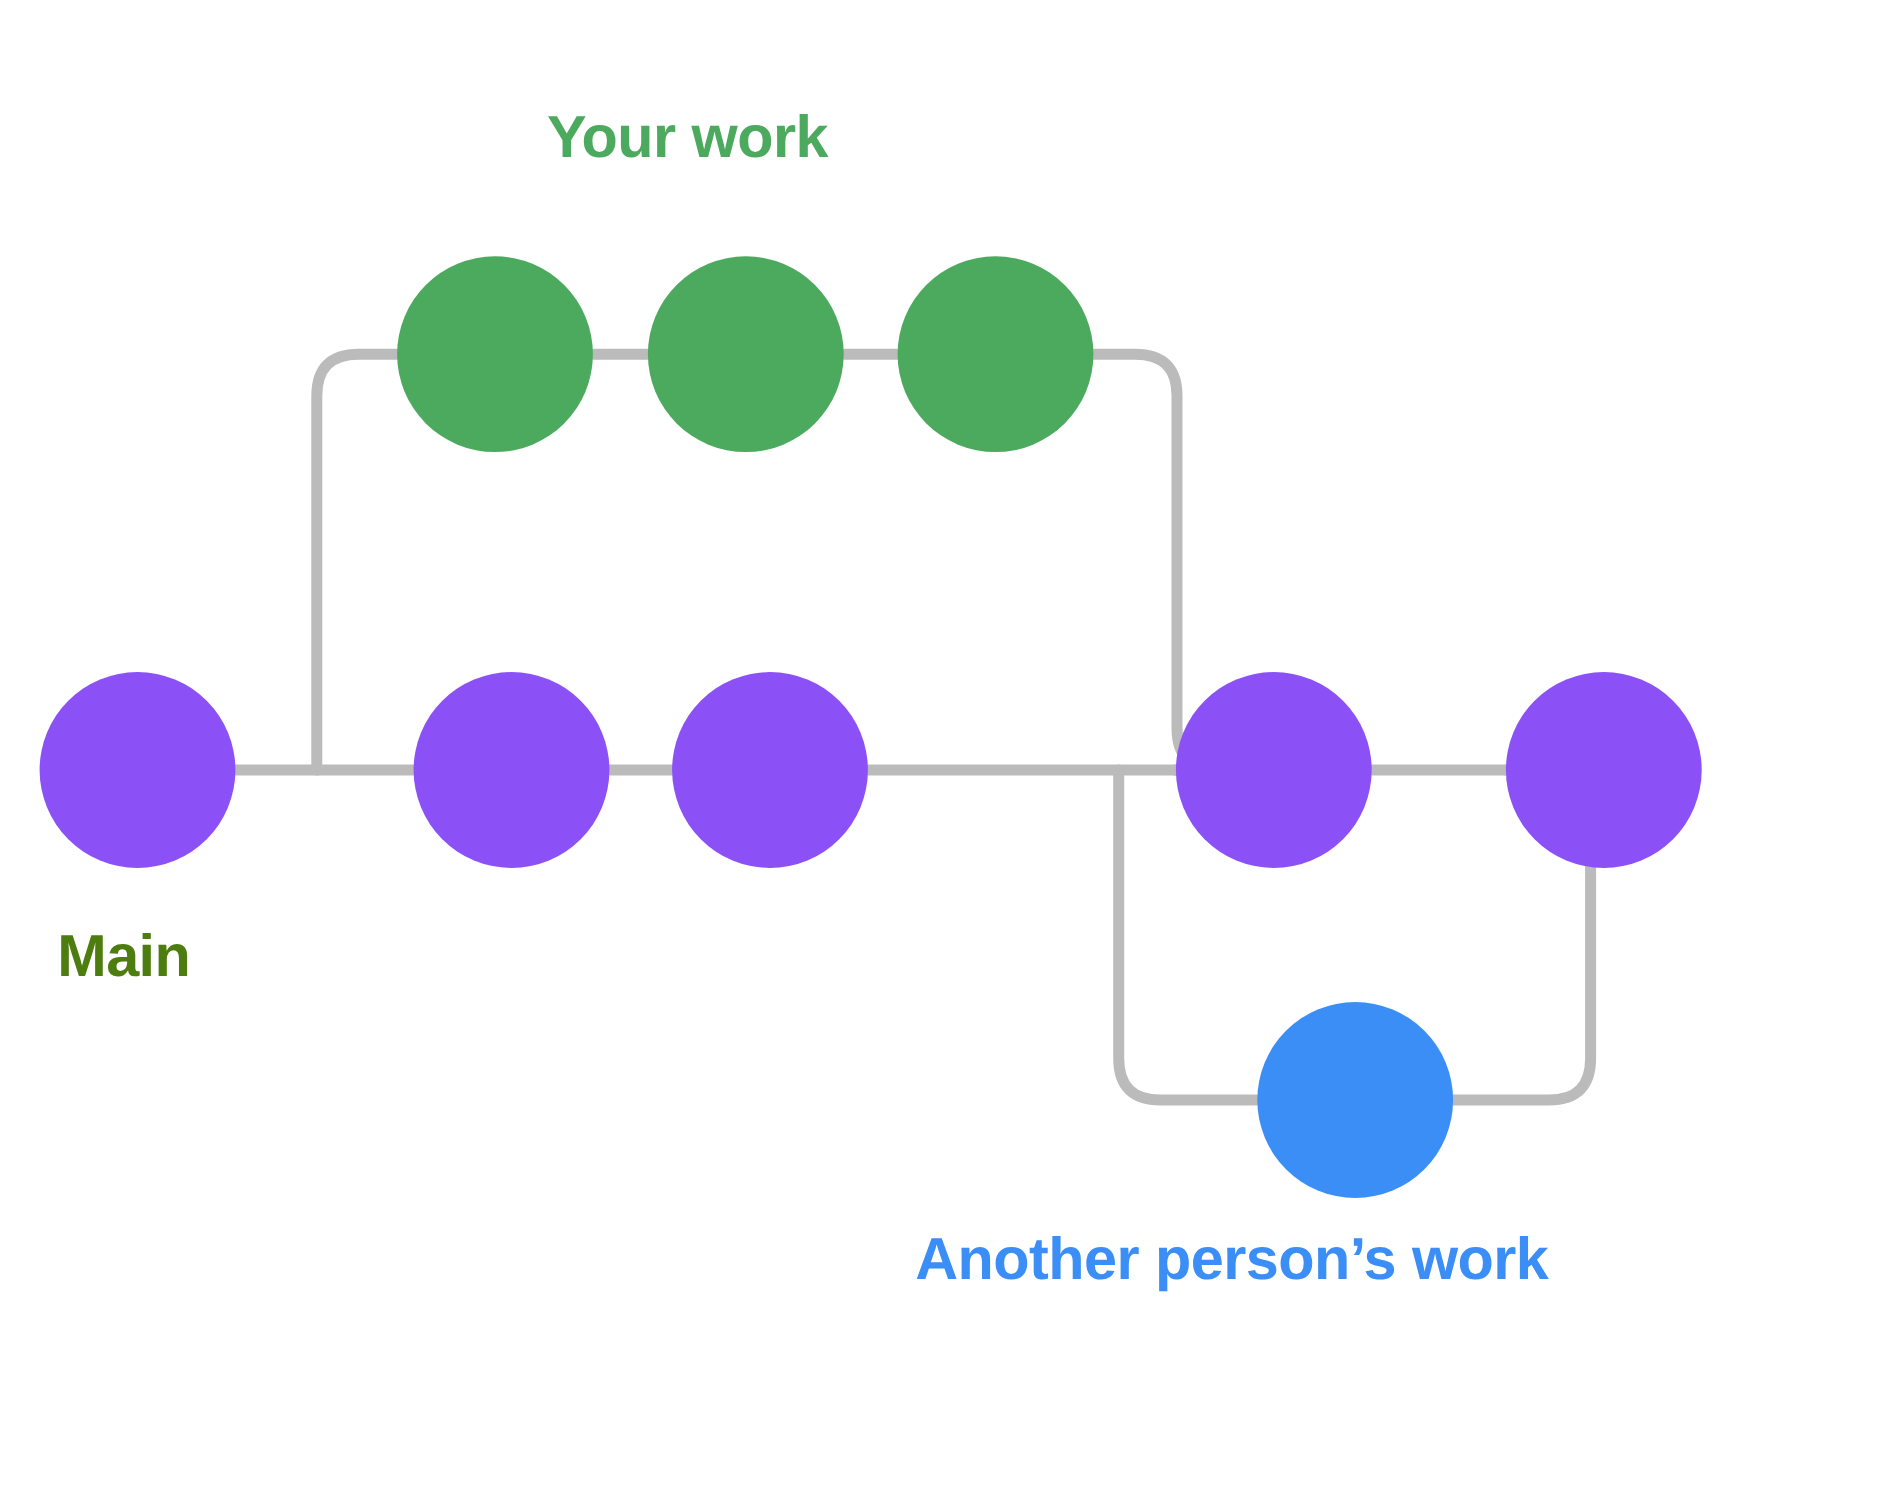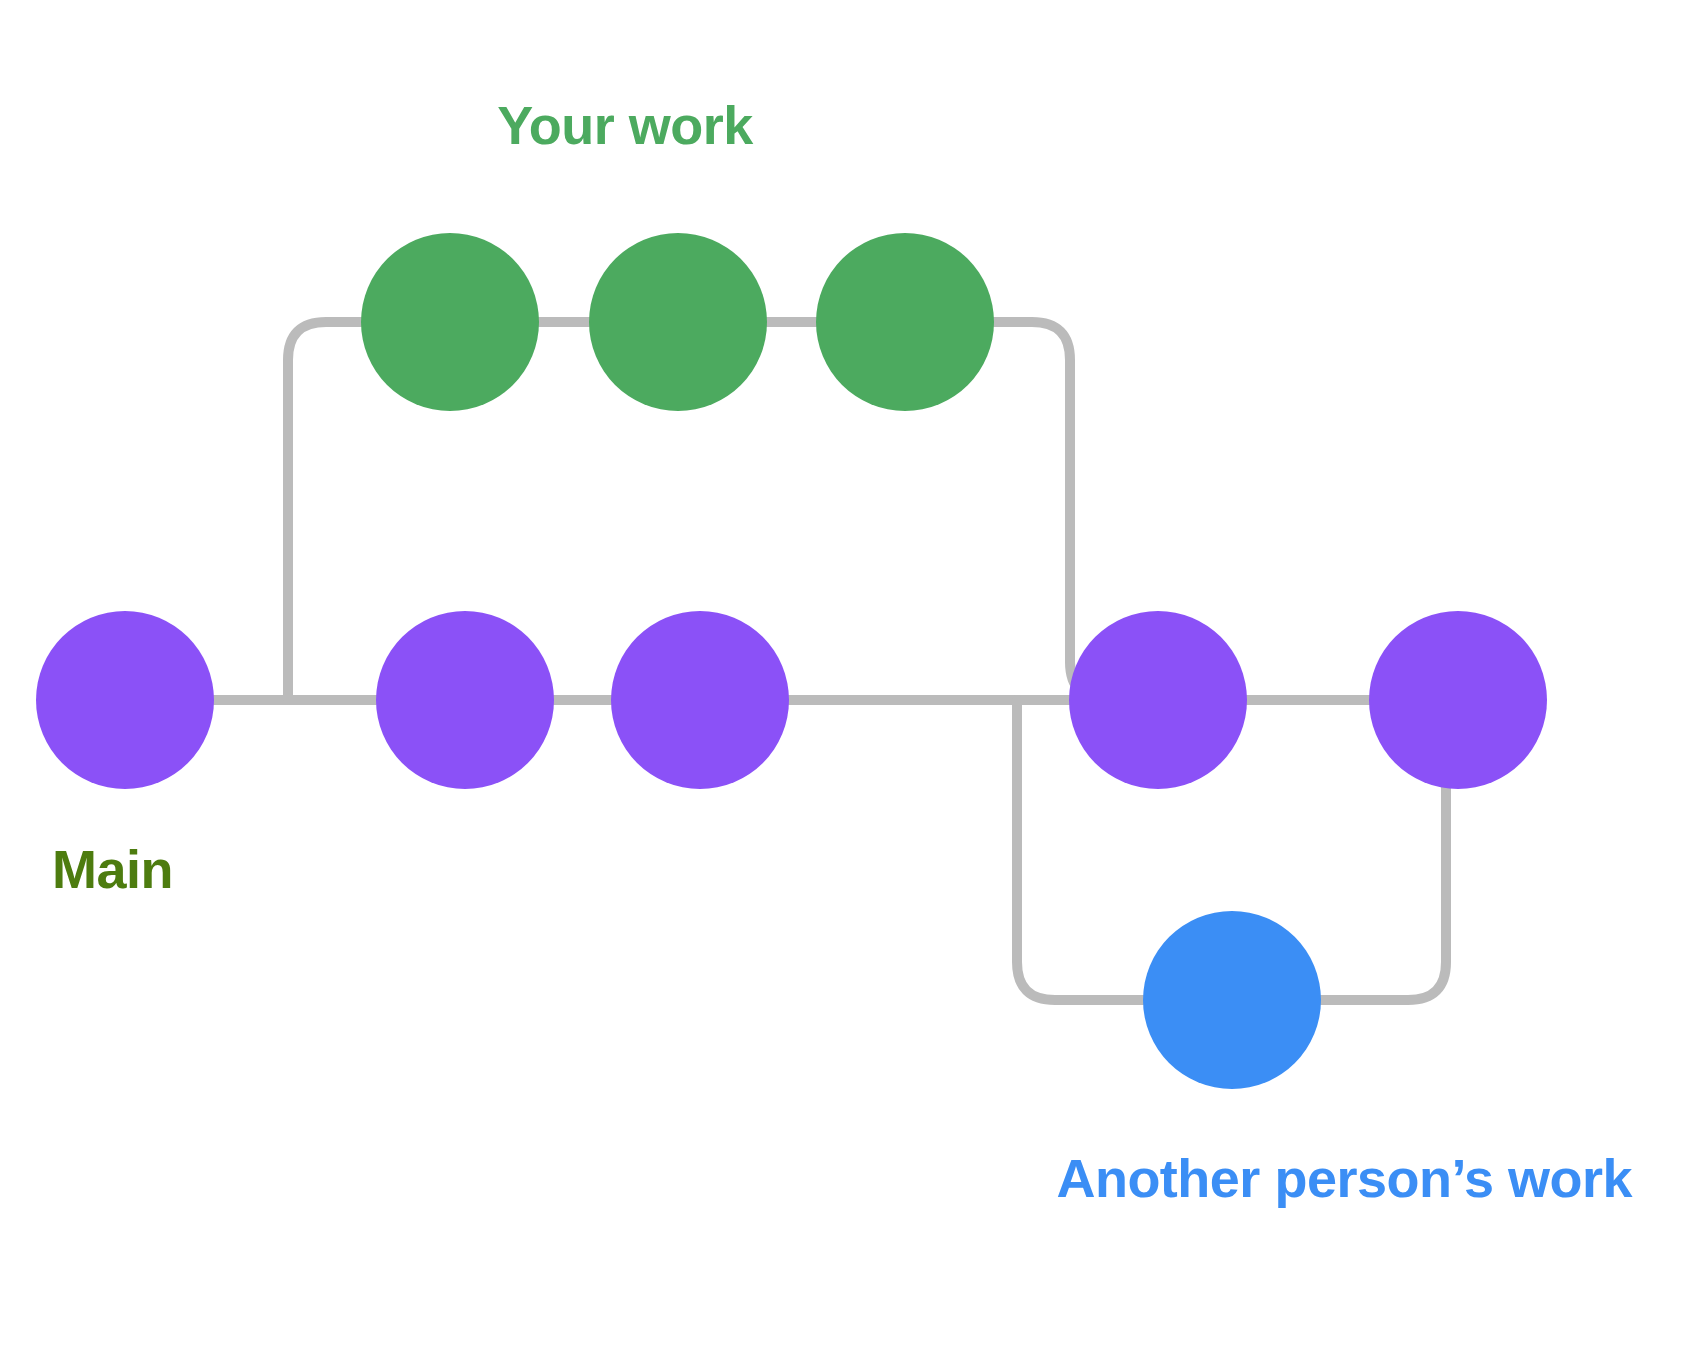--- a/index.html
+++ b/index.html
@@ -44,23 +44,23 @@
     font-size: 54px;
   }
   #label-main {
     left: 52px;
     top: 838px;
     font-size: 54px;
     text-align: left;
   }
   #label-another-person {
     left: 832px;
-    top: 1147px;
+    top: 1114px;
     width: 800px;
-    text-align: right;
+    text-align: left;
     font-size: 54px;
   }
 </style>
 </head>
 <body>
 
 <div id="diagram-root" style="background: rgb(255, 255, 255);">
 
   <svg id="graph-svg" viewBox="0 0 1706 1352" xmlns="http://www.w3.org/2000/svg">
 

